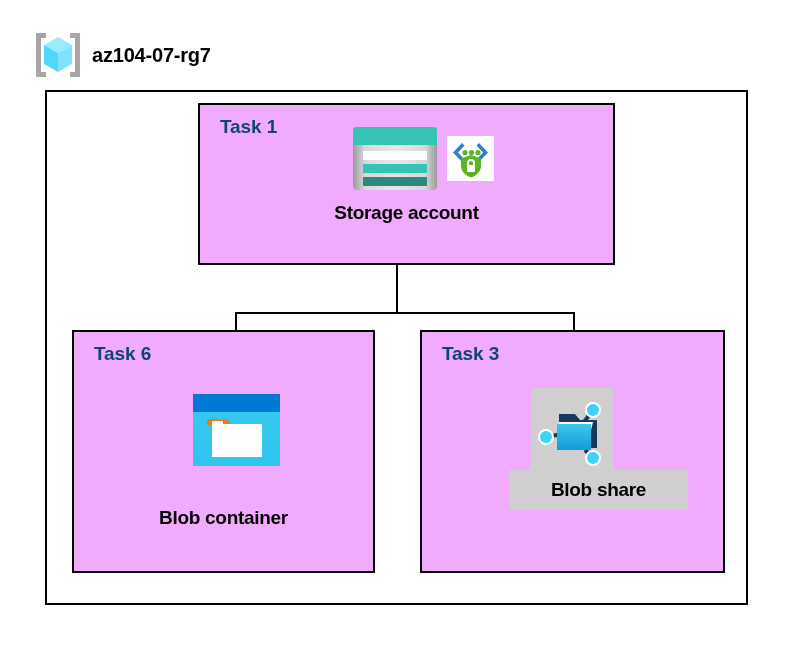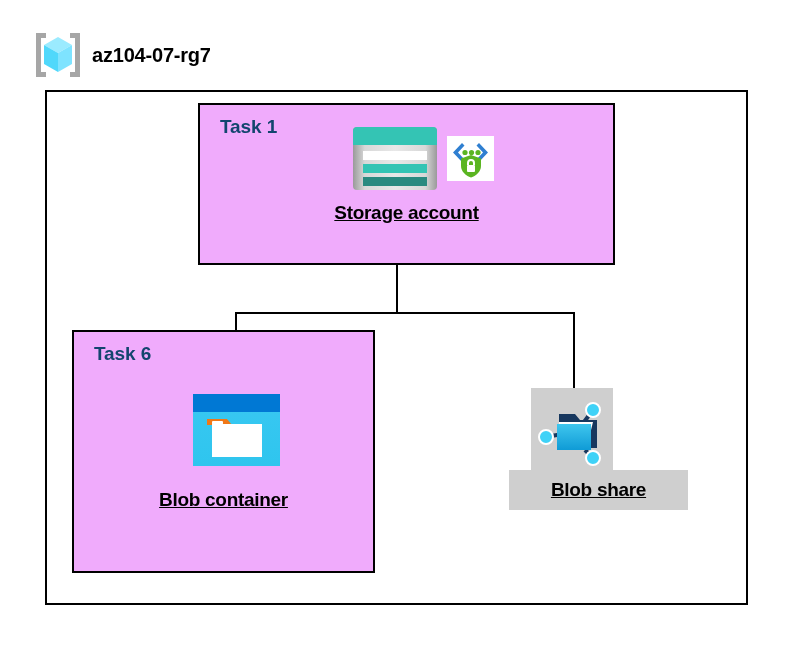--- a/index.html
+++ b/index.html
@@ -80,21 +80,20 @@
   }
 
   .node-caption {
     position: absolute;
     font-size: 19px;
     font-weight: bold;
     color: #000000;
     white-space: nowrap;
     text-align: center;
     letter-spacing: -0.3px;
-    text-decoration: underline;
   }
 
   
   .conn {
     position: absolute;
     background: #000000;
   }
   .conn-v { width: 2px; }
   .conn-h { height: 2px; }
 
@@ -256,22 +255,25 @@
 
       <rect x="0" y="0" width="87" height="18" fill="#0078d4"></rect>
 
       <path d="M14 25 H34 L39 31 H14 Z" fill="#f07818"></path>
       <rect x="19" y="27" width="11" height="3.5" rx="1" fill="#ffffff"></rect>
 
       <rect x="19" y="30" width="50" height="33" fill="#ffffff"></rect>
     </svg>
   </div>
 
-  <div class="node-caption" id="cap-blob" style="left:72px; top:489px; width:303px;">Blob container</div>
-
+  <div class="node-caption" id="cap-blob" style="left:72px; top:507px; width:303px;">Blob container</div>
+
+  <div class="task-box" id="task3-box">
+    <div class="task-label">Task 3</div>
+  </div>
 
   <div id="fileshare-hl-icon"></div>
 
   <div id="fileshare-icon">
     <svg width="76" height="76" viewBox="0 0 76 76" aria-hidden="true">
       <defs>
         <linearGradient id="fsFolder" x1="0" y1="0" x2="0" y2="1">
           <stop offset="0" stop-color="#3fc6ee"></stop>
           <stop offset="1" stop-color="#0f9bd6"></stop>
         </linearGradient>

